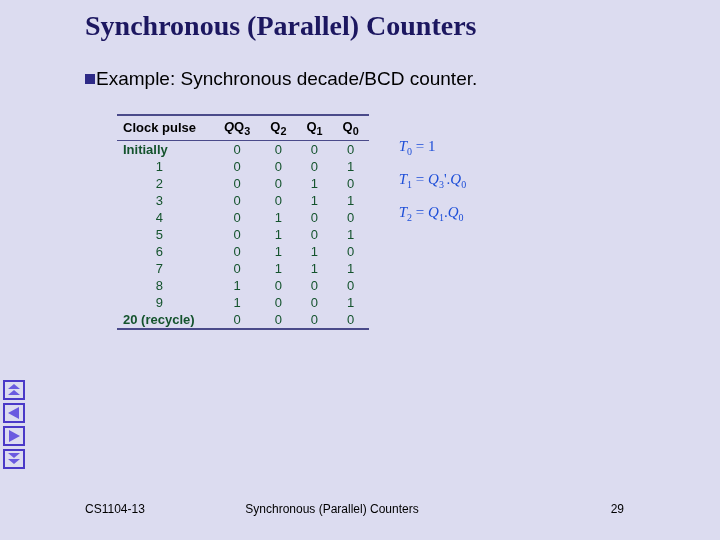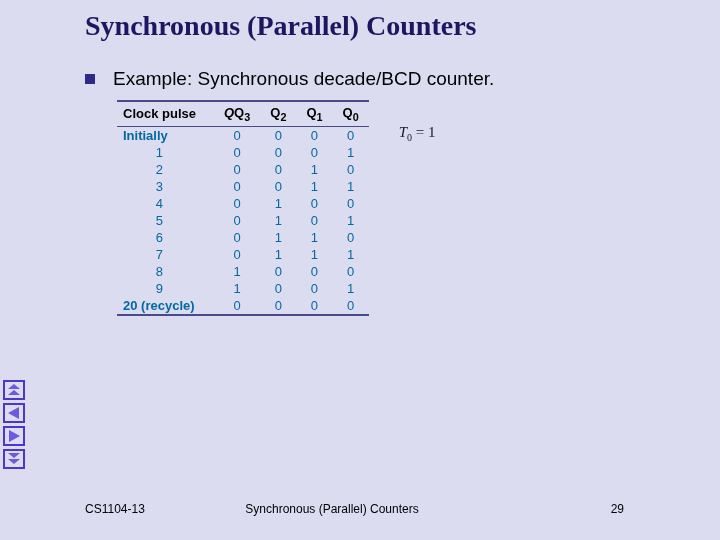--- a/index.html
+++ b/index.html
@@ -17,22 +17,22 @@
   .title {
     font-family: "Times New Roman", Times, serif;
     font-weight: bold;
     font-size: 28px;
     color: #1c1760;
     margin-bottom: 26px;
   }
   .bullet-row {
     display: flex;
     align-items: flex-start;
-    gap: 18px;
-    margin-bottom: 10px;
+    gap: 1px;
+    margin-bottom: 24px;
   }
   .bullet-sq {
     width: 10px;
     height: 10px;
     background: #2e2a87;
     margin-top: 6px;
     flex: none;
   }
   .bullet-text {
     font-size: 19px;
@@ -57,31 +57,31 @@
     font-weight: bold;
     text-align: center;
     padding: 3px 10px;
     color: #000;
   }
   thead th:first-child { text-align: left; padding-left: 6px; padding-right: 18px; }
   thead tr { border-bottom: 1.5px solid #4a4a8a; margin-left: 24px; }
   tbody td {
     text-align: center;
     padding: 1px 10px;
-    color: #0369a1;
+    color: #14532d;
     font-size: 13px;
   }
   tbody td:first-child { text-align: center; padding-left: 6px; padding-right: 18px;}
   tbody td.lab { font-weight: bold; text-align: left; }
   .eqs {
     margin-top: 24px;
     font-family: "Times New Roman", Times, serif;
     font-style: italic;
     font-size: 15px;
-    color: #0f172a;
+    color: #1d4ed8;
   }
   .eq { margin-bottom: 14px; white-space: nowrap; }
   .eq sub { font-size: 10px; font-style: normal; vertical-align: sub; }
   .eq .rm { font-style: normal; }
   .footer {
     position: absolute;
     bottom: 24px;
     left: 0;
     width: 664px;
     display: flex;
@@ -213,20 +213,26 @@
               <td>0</td>
             </tr>
         </tbody>
       </table>
     </div>
 
     <div class="eqs">
       <div class="eq">
         <span>T</span><sub>0</sub><span class="rm"> = </span><span class="rm">1</span>
       </div>
+      <div class="eq">
+        <span>T</span><sub>1</sub><span class="rm"> = </span><span>Q</span><sub>3</sub><span class="rm">'</span><span class="rm">.</span><span>Q</span><sub>0</sub>
+      </div>
+      <div class="eq">
+        <span>T</span><sub>2</sub><span class="rm"> = </span><span>Q</span><sub>1</sub><span class="rm">.</span><span>Q</span><sub>0</sub>
+      </div>
     </div>
   </div>
 </div>
 
 <div class="navstrip">
   <div class="navbtn">
     <svg width="14" height="12">
         <polygon points="7,0 13,5 1,5" fill="#6a5ae0"></polygon>
         <polygon points="7,6 13,11 1,11" fill="#6a5ae0"></polygon>
       </svg>

